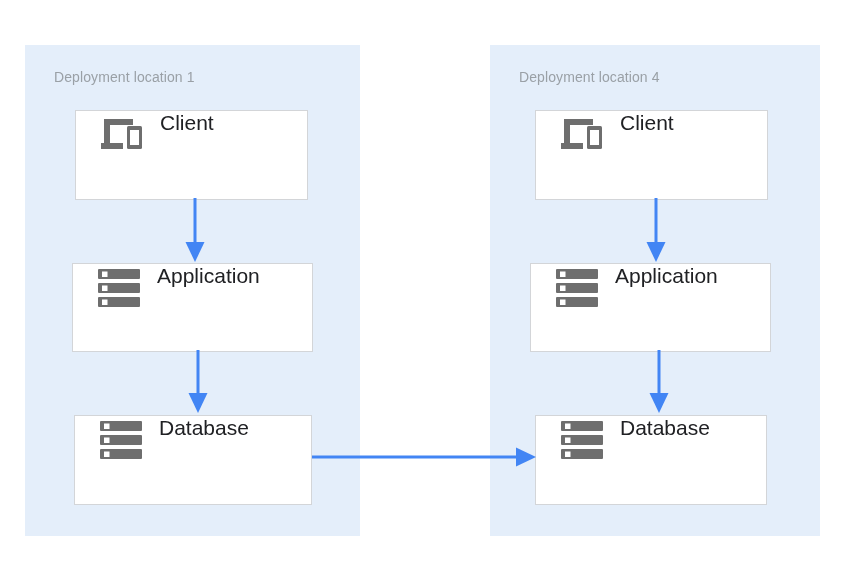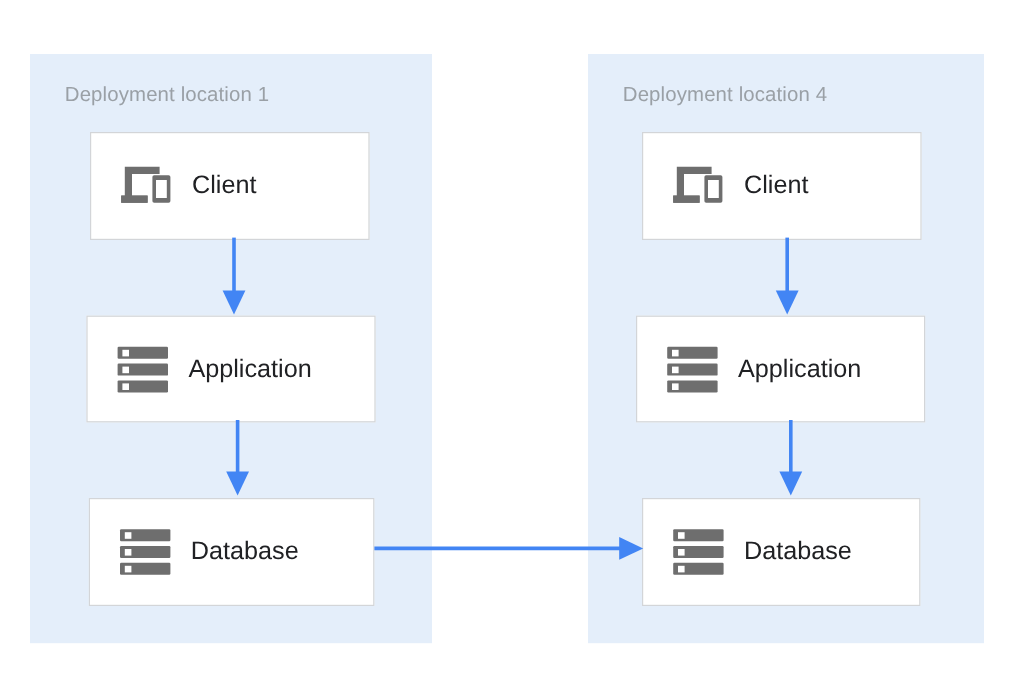--- a/index.html
+++ b/index.html
@@ -23,34 +23,33 @@
     position: absolute;
     background: #e4eefa;
   }
   #zone-1 { left: 25px;  top: 45px; width: 335px; height: 491px; }
   #zone-2 { left: 490px; top: 45px; width: 330px; height: 491px; }
 
   .zone-label {
     position: absolute;
     left: 29px;
     top: 24px;
-    font-size: 17px;
+    font-size: 14px;
     color: #9aa0a6;
     white-space: nowrap;
     letter-spacing: 0.1px;
   }
 
   
   .node {
     position: absolute;
     background: #ffffff;
     border: 1px solid #d3d5d8;
     box-sizing: border-box;
     display: flex;
-    align-items: center;
   }
   .node-icon {
     flex: 0 0 auto;
     margin-left: 22px;
     width: 48px;
     height: 48px;
     display: flex;
     align-items: center;
     justify-content: center;
   }

